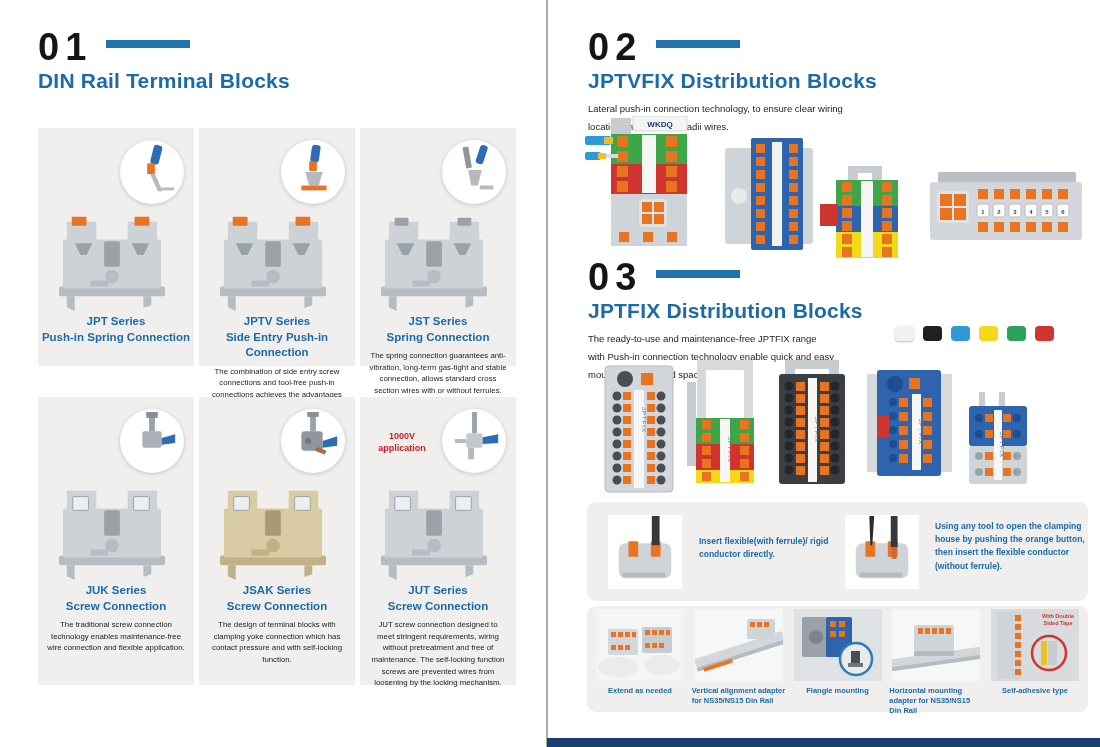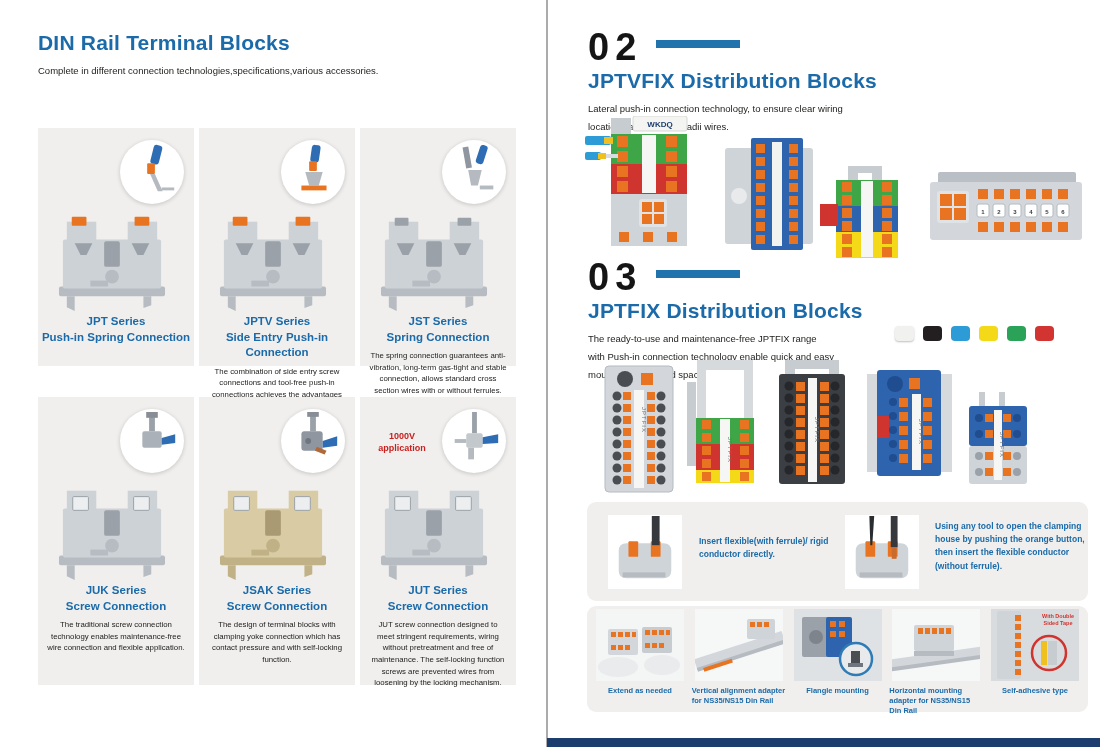--- a/index.html
+++ b/index.html
@@ -68,22 +68,25 @@
   .strip-label { font-size:6px; fill:#6a6f74; letter-spacing:1px; }
   .tnum { font-size:6px; fill:#3a3d40; font-weight:bold; }
 </style>
 </head>
 <body>
 
 <div class="stage">
 
   <div>
     <div class="sec-head" style="left:38px; top:28px;">
+      <div class="num-row">
+        <div class="sec-num">01</div>
+        <div class="sec-dash"></div>
+      </div>
       <div class="sec-title">DIN Rail Terminal Blocks</div>
-      <div class="sec-sub">Complete in different connection technologies,specifications,various accessories.</div>
     </div>
 
     <div class="cards">
 
       <div class="card r1">
         <div class="card-img">
           <div class="inset">
             <svg viewBox="0 0 60 60" width="58" height="58">
               <rect x="30" y="2" width="9" height="20" rx="3" fill="#2e6cb3" transform="rotate(14 34 12)"></rect>
               <rect x="25" y="21" width="8" height="11" rx="1" fill="#e87422"></rect>

